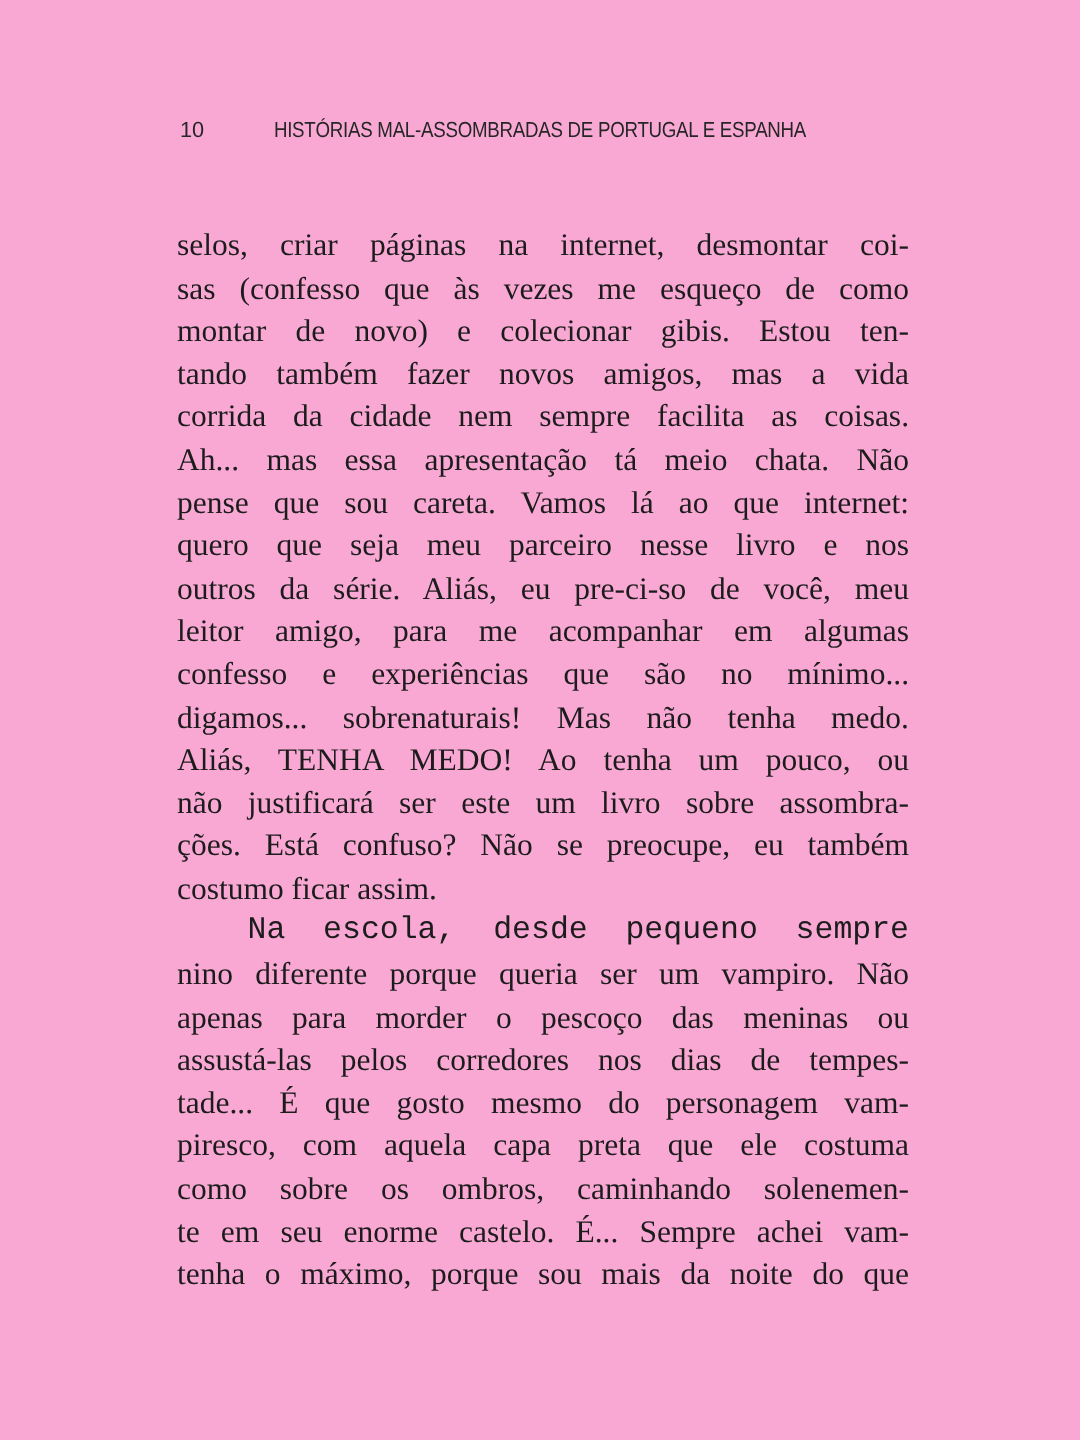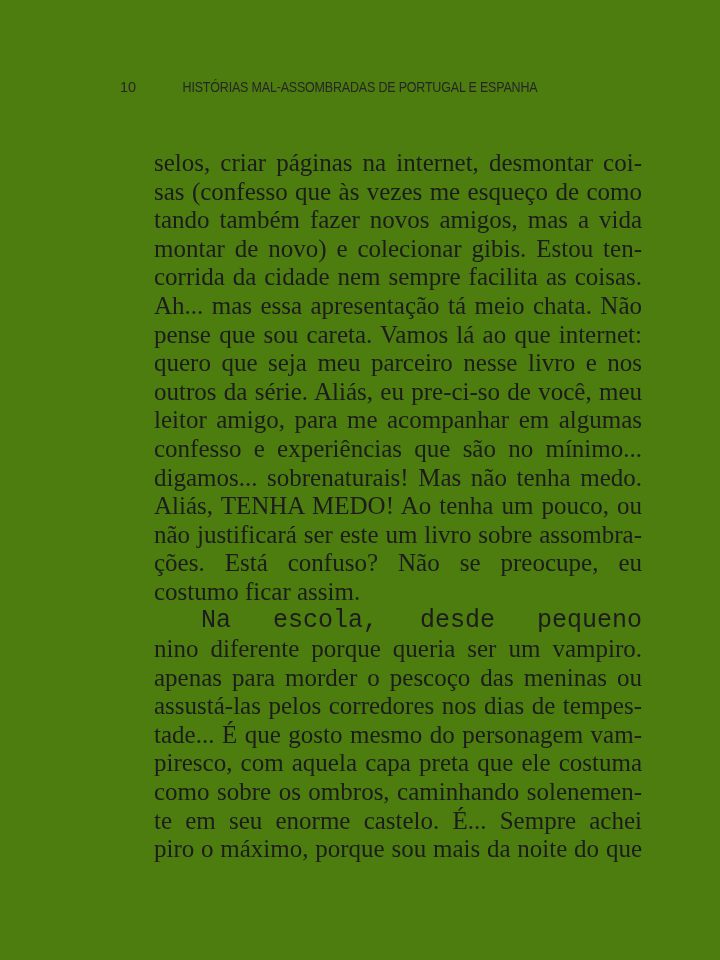--- a/index.html
+++ b/index.html
@@ -4,21 +4,21 @@
 <style>
   html, body {
     margin: 0;
     padding: 0;
     background: #ffffff;
   }
   .page {
     position: relative;
     width: 720px;
     height: 960px;
-    background: #4d7c0f;
+    background: #f9a8d4;
     overflow: hidden;
     font-family: "Liberation Serif", serif;
   }
   .running-head {
     position: absolute;
     top: 79px;
     left: 0;
     right: 0;
     height: 16px;
     font-family: "Liberation Sans", sans-serif;
@@ -40,22 +40,21 @@
     transform: scaleX(0.86);
     transform-origin: center;
     white-space: nowrap;
   }
   .body-text {
     position: absolute;
     left: 118px;
     top: 149px;
     width: 488px;
     color: #1c1c1c;
-    font-size: 25px;
-    margin-left: 36px;
+    font-size: 21px;
   }
   .line {
     height: 28.6px;
     line-height: 28.6px;
     overflow: hidden;
     text-align: justify;
   }
   
   .line:not(.para-end)::after {
     content: "";
@@ -72,37 +71,37 @@
 <body>
 
 <div class="page">
   <div class="running-head">
     <span class="pagenum">10</span>
     <span class="running-title">HISTÓRIAS MAL-ASSOMBRADAS DE PORTUGAL E ESPANHA</span>
   </div>
   <div class="body-text">
       <div class="line">selos, criar páginas na internet, desmontar coi-</div>
       <div class="line">sas (confesso que às vezes me esqueço de como</div>
+      <div class="line">montar de novo) e colecionar gibis. Estou ten-</div>
       <div class="line">tando também fazer novos amigos, mas a vida</div>
-      <div class="line">montar de novo) e colecionar gibis. Estou ten-</div>
       <div class="line">corrida da cidade nem sempre facilita as coisas.</div>
       <div class="line">Ah... mas essa apresentação tá meio chata. Não</div>
       <div class="line">pense que sou careta. Vamos lá ao que internet:</div>
       <div class="line">quero que seja meu parceiro nesse livro e nos</div>
       <div class="line">outros da série. Aliás, eu pre-ci-so de você, meu</div>
       <div class="line">leitor amigo, para me acompanhar em algumas</div>
       <div class="line">confesso e experiências que são no mínimo...</div>
       <div class="line">digamos... sobrenaturais! Mas não tenha medo.</div>
       <div class="line">Aliás, TENHA MEDO! Ao tenha um pouco, ou</div>
       <div class="line">não justificará ser este um livro sobre assombra-</div>
       <div class="line">ções. Está confuso? Não se preocupe, eu também</div>
       <div class="line para-end">costumo ficar assim.</div>
       <div class="line indent">Na escola, desde pequeno sempre fui um me-</div>
       <div class="line">nino diferente porque queria ser um vampiro. Não</div>
       <div class="line">apenas para morder o pescoço das meninas ou</div>
       <div class="line">assustá-las pelos corredores nos dias de tempes-</div>
       <div class="line">tade... É que gosto mesmo do personagem vam-</div>
       <div class="line">piresco, com aquela capa preta que ele costuma</div>
       <div class="line">como sobre os ombros, caminhando solenemen-</div>
       <div class="line">te em seu enorme castelo. É... Sempre achei vam-</div>
-      <div class="line">piro o máximo, porque sou mais da noite do que</div>
+      <div class="line">tenha o máximo, porque sou mais da noite do que</div>
     </div>
 </div>
 
 </body></html>

